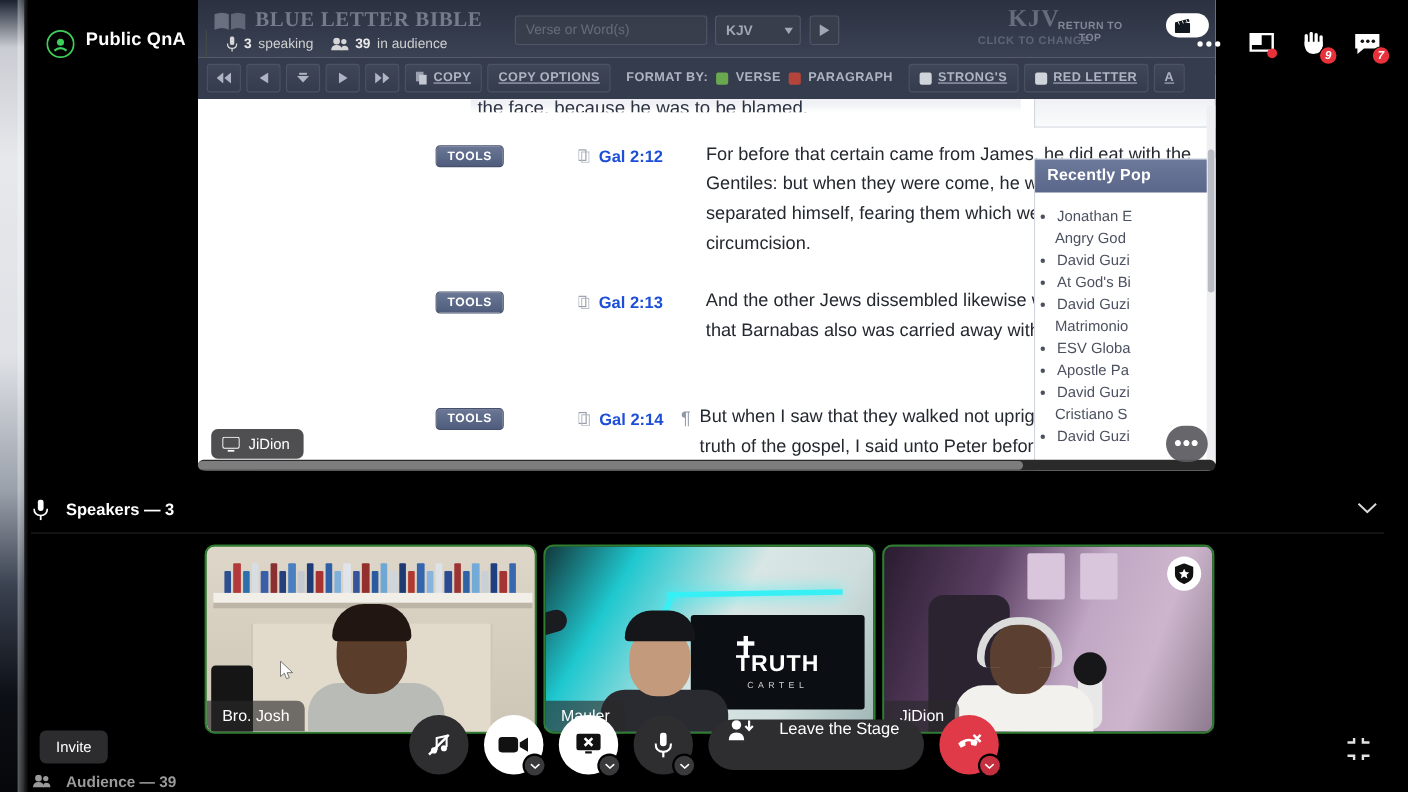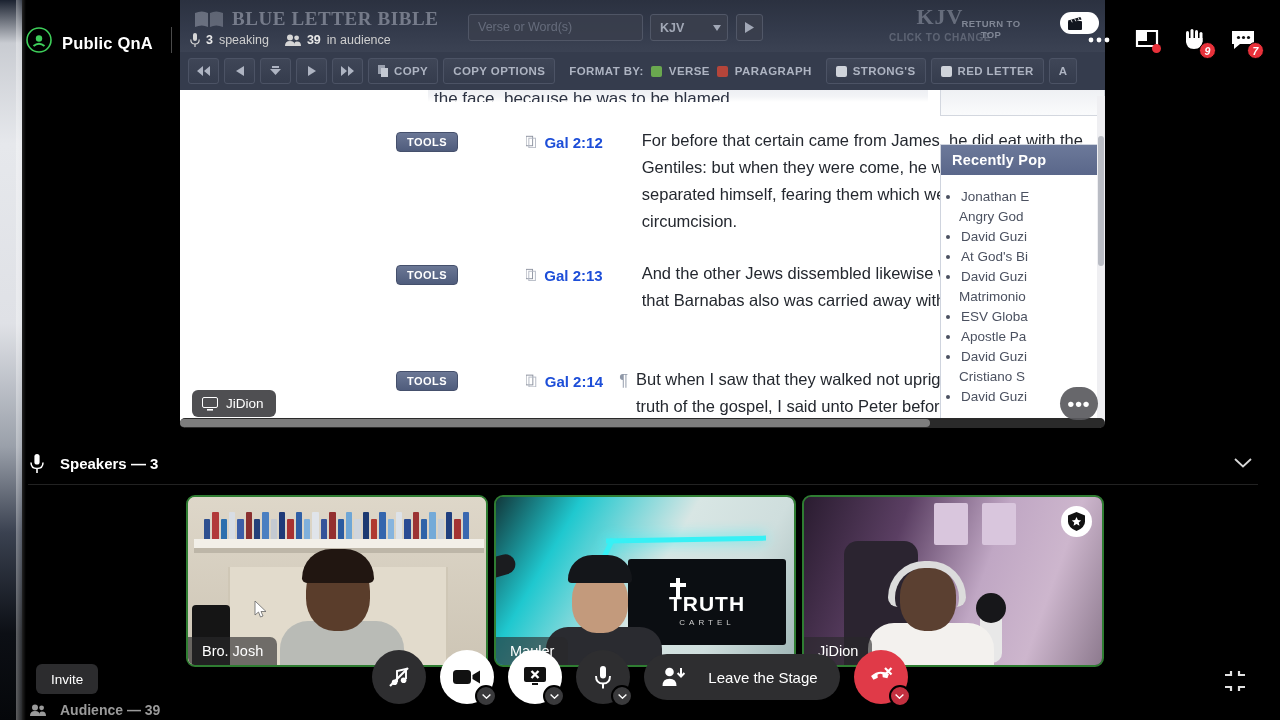--- a/index.html
+++ b/index.html
@@ -26,21 +26,21 @@
     position:absolute; left:16px; top:0; width:10px; height:720px;
     background:linear-gradient(to right, rgba(255,255,255,.35), rgba(0,0,0,0));
     z-index:60; pointer-events:none;
   }
 
   
   .call-header {
     position:absolute; left:0; top:18px; width:1280px; height:44px;
     display:flex; align-items:center; z-index:40;
   }
-  .brand { display:flex; align-items:flex-end; gap:10px; padding-left:26px;text-decoration:underline; }
+  .brand { display:flex; align-items:flex-start; gap:10px; padding-left:42px;text-decoration:underline; }
   .brand-icon { width:26px; height:26px; position:relative; }
   .brand-title {
     color:#fff; font-size:16.5px; font-weight:700; letter-spacing:.2px;
   }
   .hdr-sep {
     width:1px; height:26px; background:#4a4a4a; margin:0 18px;
   }
   .hdr-meta { display:flex; align-items:center; gap:16px; }
   .meta-item {
     display:flex; align-items:center; gap:6px;
@@ -143,21 +143,21 @@
   .bbl-toolbar {
     position:absolute; left:0; top:52px; width:925px; height:38px;
     background:#353c4d; display:flex; align-items:center;
     padding-left:8px; gap:5px; z-index:3; overflow:hidden;
   }
   .tb-btn {
     height:26px; border:1px solid #4c5365; border-radius:3px;
     background:linear-gradient(#3f4657,#353c4d);
     display:flex; align-items:center; gap:6px; padding:0 9px;
     color:#aeb4c2; font-size:11.5px; font-weight:700; letter-spacing:.4px;
-    white-space:nowrap; flex:none;
+    white-space:nowrap; flex:none;text-decoration:underline;
   }
   .tb-btn.nav { padding:0; width:31px; justify-content:center; }
   .tb-grp {
     display:flex; align-items:center; gap:7px; padding:0 9px;
     height:26px; color:#aeb4c2; font-size:11.5px; font-weight:700;
     letter-spacing:.4px; white-space:nowrap; flex:none;
   }
   .chk { width:11px; height:11px; border-radius:2px; display:inline-block; }
   .chk.green { background:#6aa84f; }
   .chk.red { background:#b5453a; }
@@ -344,21 +344,21 @@
   .cbtn.danger { background:#e03a48; color:#fff; }
   .cbtn .caret {
     position:absolute; right:-3px; bottom:-3px; width:22px; height:22px;
     border-radius:50%; background:#3a3a3c; color:#fff;
     display:flex; align-items:center; justify-content:center; font-size:9px;
     border:2px solid #000;
   }
   .cbtn.danger .caret { background:#c43040; }
   .leave-btn {
     height:46px; border-radius:23px; background:#2e2e30;
-    display:flex; align-items:center; gap:22px; padding:0 22px 0 18px;
+    display:flex; align-items:flex-start; gap:22px; padding:0 22px 0 18px;
     color:#fff; font-size:15px; cursor:pointer; flex:none;
   }
   .invite-btn {
     position:absolute; left:36px; bottom:26px; height:30px;
     background:#2c2c2e; border-radius:6px;
     display:flex; align-items:center; padding:0 15px;
     color:#fff; font-size:13.5px; z-index:31; cursor:pointer;
   }
   .audience-row {
     position:absolute; left:30px; bottom:2px;

